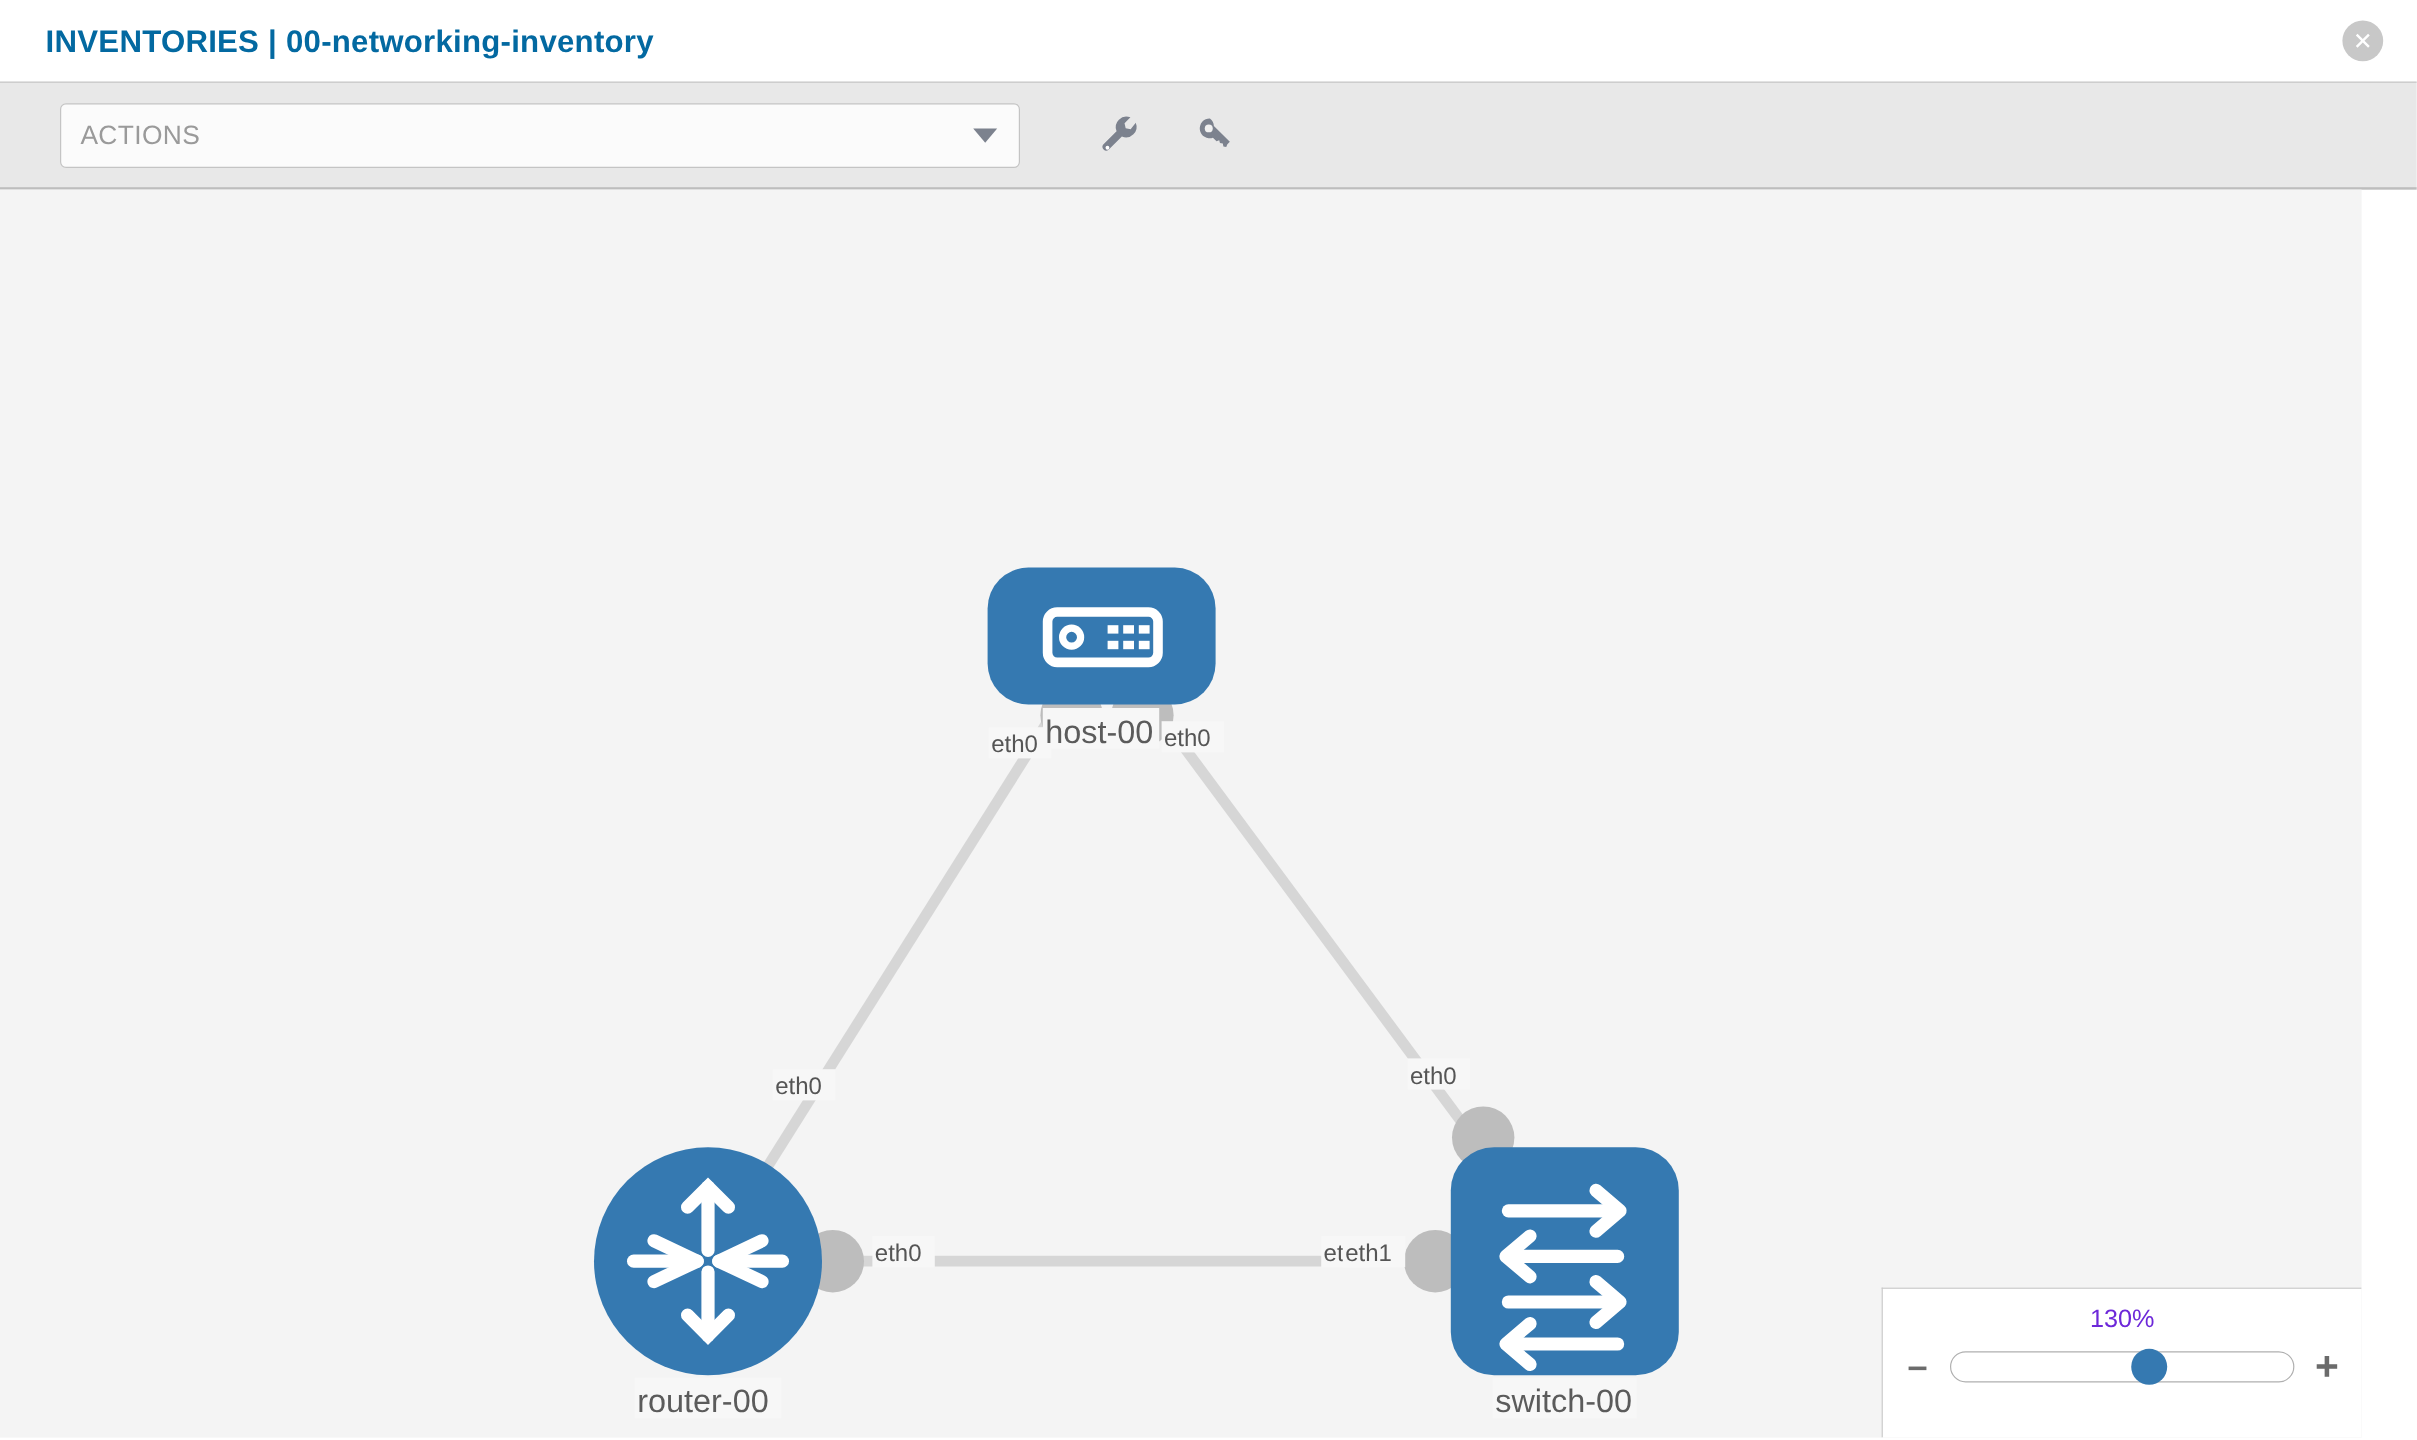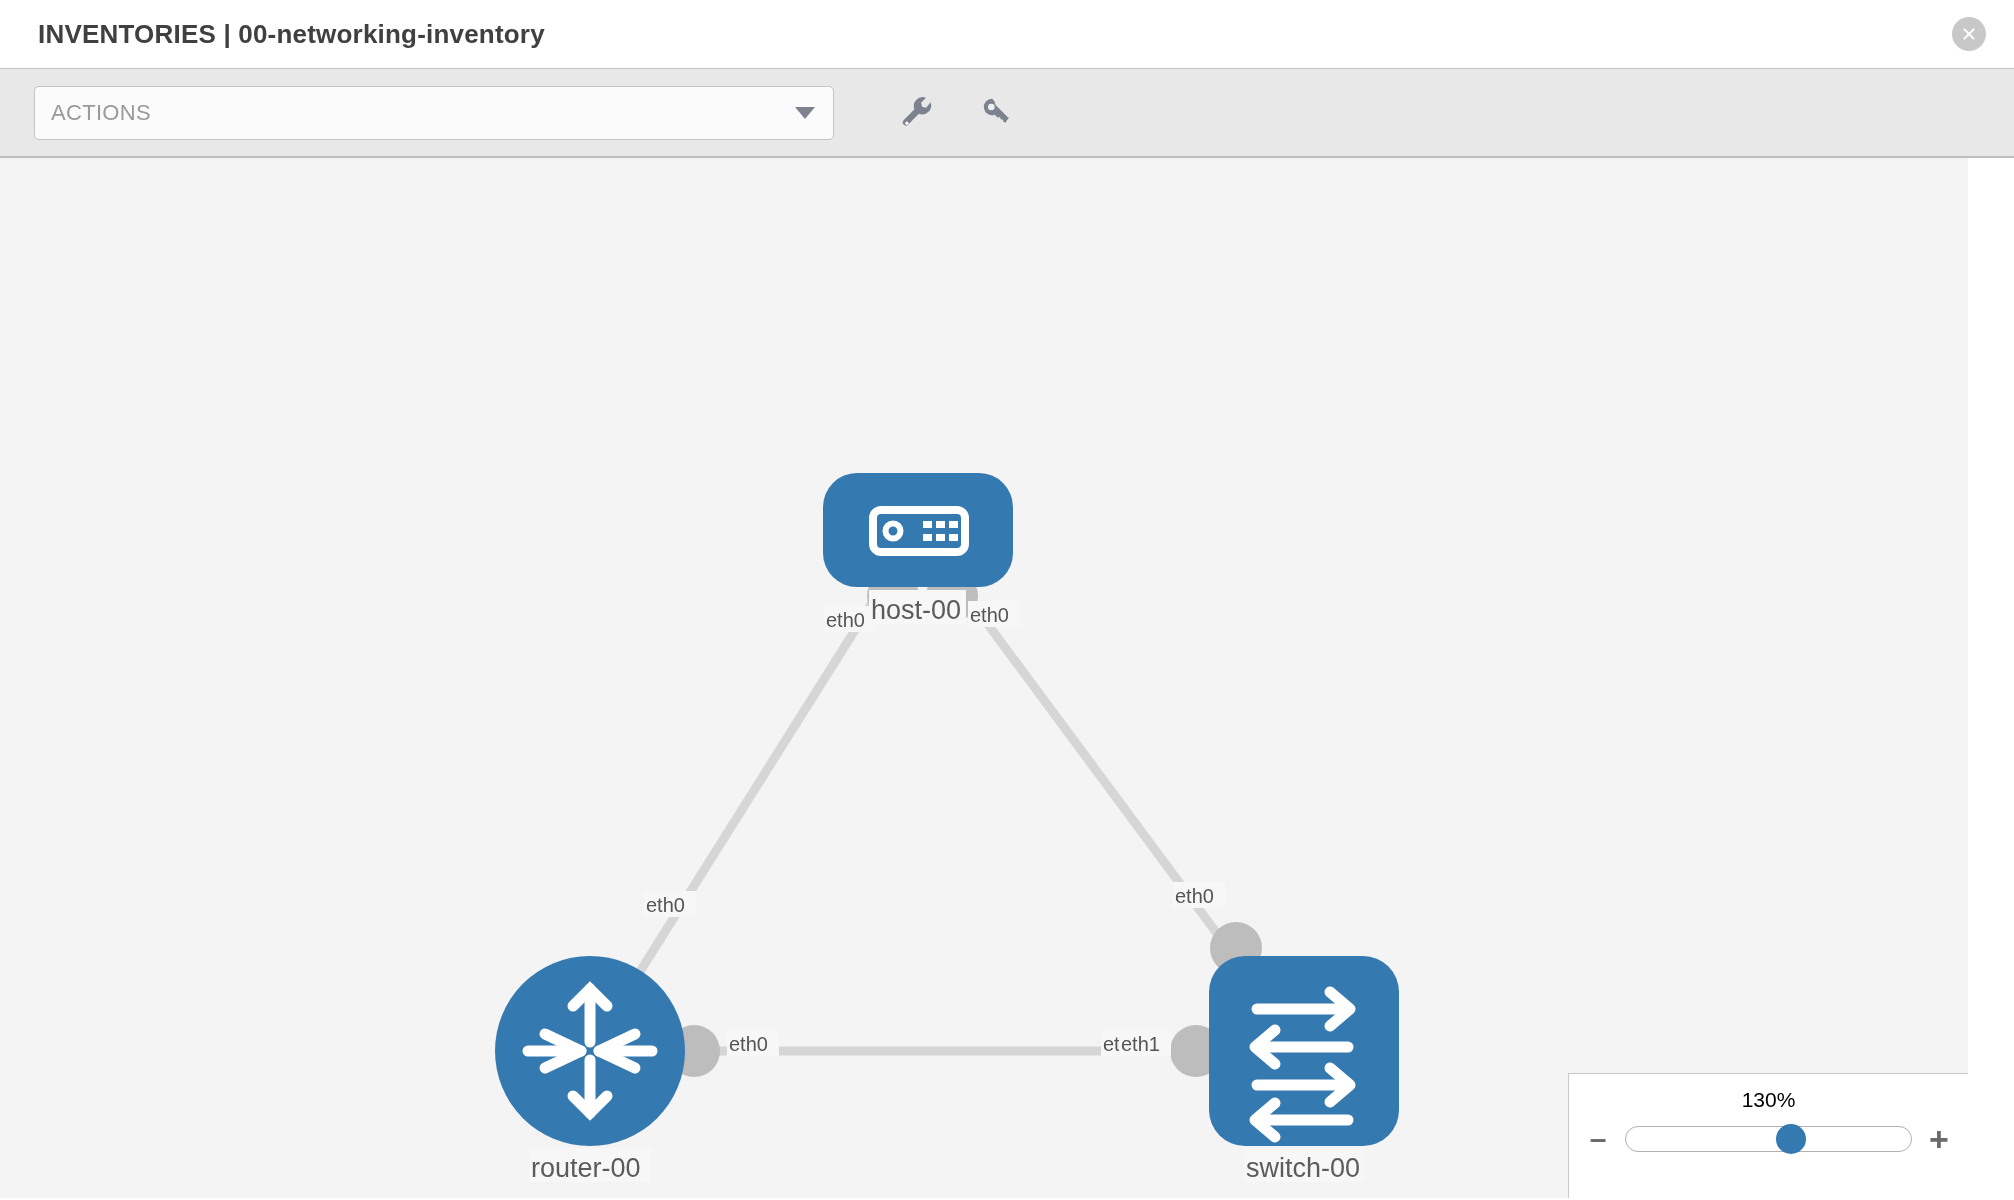--- a/index.html
+++ b/index.html
@@ -16,21 +16,21 @@
     position: relative;
     height: 68px;
     background: #ffffff;
     display: flex;
     align-items: center;
     padding-left: 38px;
   }
   .title-text {
     font-size: 26px;
     font-weight: bold;
-    color: #404040;
+    color: #0369a1;
     letter-spacing: 0.2px;
     white-space: nowrap;
   }
   .close-btn {
     position: absolute;
     right: 28px;
     top: 50%;
     transform: translateY(-50%);
     width: 34px; height: 34px;
     border-radius: 50%;
@@ -57,21 +57,21 @@
     position: relative;
     background: #fbfbfb;
     border: 1px solid #c4c4c4;
     border-radius: 5px;
     height: 54px;
     display: flex;
     align-items: center;
     padding: 0 16px;
     cursor: pointer;
   }
-  .actions-select { width: 800px; }
+  .actions-select { width: 800px; margin-left: 16px; }
   .search-select  { width: 793px; }
   .select-label {
     font-size: 22px;
     color: #9a9a9a;
     letter-spacing: 0.3px;
   }
   .caret {
     position: absolute;
     right: 18px;
     top: 50%;
@@ -128,21 +128,21 @@
     border: 1px solid #c9c9c9;
     border-right: none;
     border-bottom: none;
     display: flex;
     flex-direction: column;
     align-items: center;
     padding-top: 14px;
   }
   .zoom-value {
     font-size: 21px;
-    color: #000000;
+    color: #6d28d9;
     margin-bottom: 10px;
   }
   .zoom-row {
     display: flex;
     align-items: center;
     width: 100%;
     padding: 0 14px;
     gap: 12px;
   }
   .zoom-minus, .zoom-plus {

